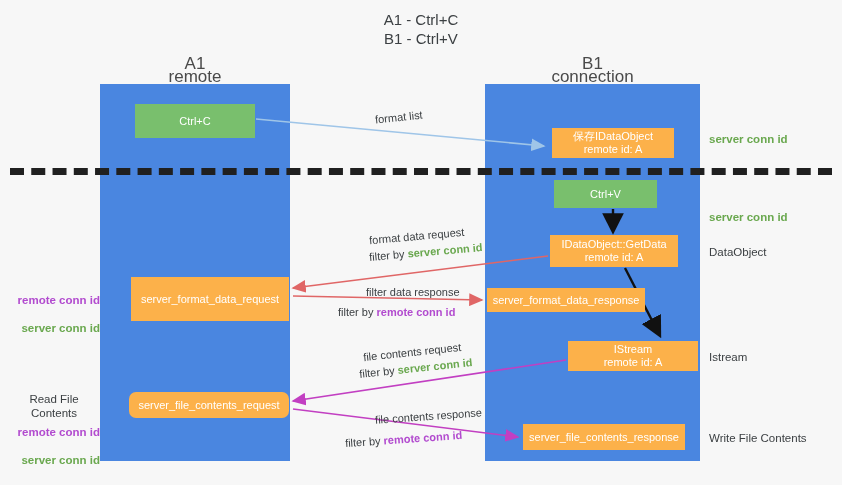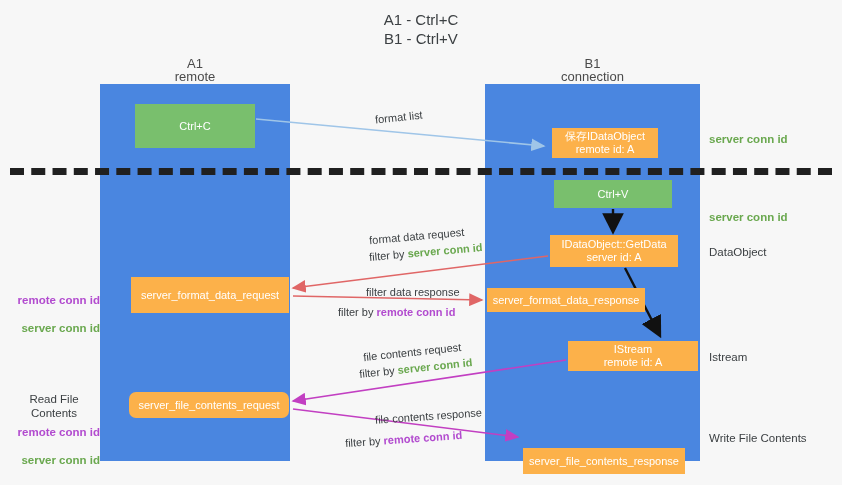--- a/index.html
+++ b/index.html
@@ -30,21 +30,21 @@
     text-align: center;
     font-size: 15px;
     line-height: 19px;
     color: #3c4043;
     white-space: pre;
   }
 
   
   .col-head {
     text-align: center;
-    font-size: 13px;
+    font-size: 17px;
     line-height: 13px;
     color: #4a4a4a;
     white-space: pre;
   }
   #head-a1 { left: 100px; top: 57px; width: 190px; }
   #head-b1 { left: 485px; top: 57px; width: 215px; }
 
   
   .lane {
     background: #4a86e0;
@@ -65,29 +65,29 @@
     text-align: center;
     white-space: pre-line;
     padding: 2px 4px;
   }
   .node.green { background: #79bf6d; }
   .node.orange { background: #fbb champion; }
   .node.orange { background: #fbb040; }
   .node.orange { background: #fcb14a; }
 
   
-  #node-ctrlc   { left: 135px; top: 104px; width: 120px; height: 44px; }
-  #node-idataobject { left: 552px; top: 128px; width: 106px; height: 30px; }
-  #node-ctrlv   { left: 554px; top: 180px; width: 118px; height: 28px; }
+  #node-ctrlc   { left: 135px; top: 104px; width: 120px; height: 34px; }
+  #node-idataobject { left: 552px; top: 128px; width: 122px; height: 30px; }
+  #node-ctrlv   { left: 554px; top: 180px; width: 103px; height: 28px; }
   #node-getdata { left: 550px; top: 235px; width: 128px; height: 32px; }
-  #node-sfdreq  { left: 131px; top: 277px; width: 158px; height: 36px; }
+  #node-sfdreq  { left: 131px; top: 277px; width: 158px; height: 44px; }
   #node-sfdresp { left: 487px; top: 288px; width: 158px; height: 24px; }
   #node-istream { left: 568px; top: 341px; width: 130px; height: 30px; }
   #node-sfcreq  { left: 129px; top: 392px; width: 160px; height: 26px; border-radius: 7px; }
-  #node-sfcresp { left: 523px; top: 424px; width: 162px; height: 26px; margin-top: 24px; }
+  #node-sfcresp { left: 523px; top: 424px; width: 162px; height: 26px; }
 
   
   .side-label {
     font-size: 11.5px;
     line-height: 14px;
     white-space: pre-line;
   }
   .green-txt  { color: #6aa84f; font-weight: bold; }
   .purple-txt { color: #b24bcf; font-weight: bold; }
   .plain-txt  { color: #3c4043; text-align: center; }
@@ -183,21 +183,21 @@
     <line x1="293" y1="409" x2="518" y2="437" stroke="#c23fc2" stroke-width="1.6" marker-end="url(#ah-magenta)"></line>
   </svg>
 
   <div id="divider" class="abs"></div>
 
   <div id="node-ctrlc" class="abs node green">Ctrl+C</div>
   <div id="node-idataobject" class="abs node orange">保存IDataObject
 remote id: A</div>
   <div id="node-ctrlv" class="abs node green">Ctrl+V</div>
   <div id="node-getdata" class="abs node orange">IDataObject::GetData
-server id: A</div>
+remote id: A</div>
   <div id="node-sfdreq" class="abs node orange">server_format_data_request</div>
   <div id="node-sfdresp" class="abs node orange">server_format_data_response</div>
   <div id="node-istream" class="abs node orange">IStream
 remote id: A</div>
   <div id="node-sfcreq" class="abs node orange">server_file_contents_request</div>
   <div id="node-sfcresp" class="abs node orange">server_file_contents_response</div>
 
   <div id="lbl-server-1" class="abs side-label green-txt">server conn id</div>
   <div id="lbl-server-2" class="abs side-label green-txt">server conn id</div>
   <div id="lbl-dataobject" class="abs side-label plain-txt">DataObject</div>

